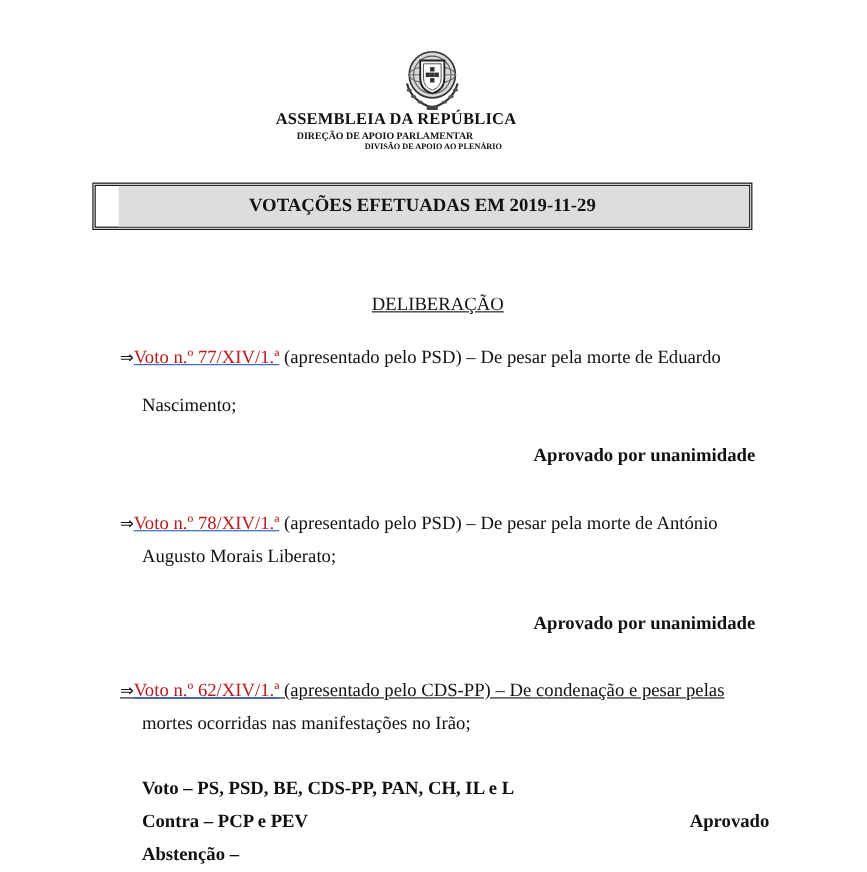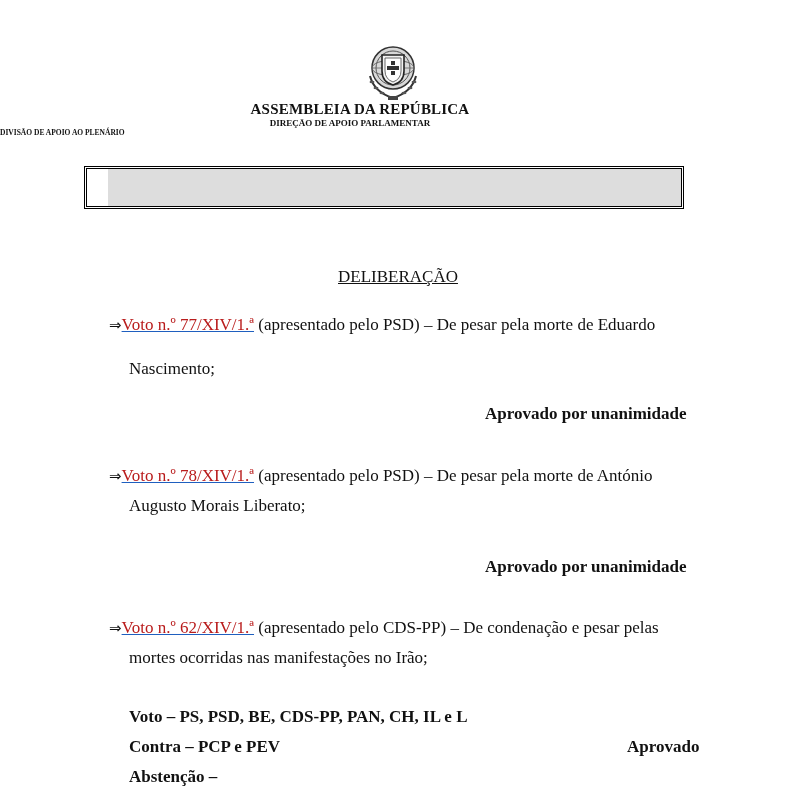--- a/index.html
+++ b/index.html
@@ -6,21 +6,21 @@
   body {
     width: 788px; height: 793px; background: #ffffff; overflow: hidden;
     position: relative;
     font-family: "Liberation Serif", "DejaVu Serif", serif;
     color: #111111;
   }
   .abs { position: absolute; white-space: nowrap; }
   .emblem { left: 364px; top: 42px; width: 58px; height: 60px; }
   .hdr-title { left: 0; width: 720px; text-align: center; top: 101px; font-size: 15px; font-weight: bold; letter-spacing: 0.2px; }
   .hdr-sub1 { left: 0; width: 700px; text-align: center; top: 118px; font-size: 9px; font-weight: bold; }
-  .hdr-sub2 { left: 0; width: 788px; text-align: left; top: 128px; font-size: 7.5px; font-weight: bold; }
+  .hdr-sub2 { left: 0; width: 788px; text-align: center; top: 128px; font-size: 7.5px; font-weight: bold; }
 
   .title-box {
     left: 84px; top: 166px; width: 594px; height: 37px;
     border: 3px double #000; background: #fff;
   }
   .title-box .shade {
     position: absolute; left: 21px; right: 0; top: 0; bottom: 0; background: #dddddd;
   }
   .title-box .label {
     position: absolute; left: 0; right: 0; top: 8px; text-align: center;
@@ -66,36 +66,37 @@
     </g>
     <rect x="24" y="54" width="10" height="4" fill="#444"></rect>
   </svg>
 </div>
 <div class="abs hdr-title">ASSEMBLEIA DA REPÚBLICA</div>
 <div class="abs hdr-sub1">DIREÇÃO DE APOIO PARLAMENTAR</div>
 <div class="abs hdr-sub2">DIVISÃO DE APOIO AO PLENÁRIO</div>
 
 <div class="abs title-box">
   <div class="shade"></div>
+  <div class="label">VOTAÇÕES EFETUADAS EM 2019-11-29</div>
 </div>
 
 <div class="abs section">DELIBERAÇÃO</div>
 
 <div class="abs line" style="left:109px; top:315px;">
   <span class="arrow">⇒</span><a class="vote-link">Voto n.º 77/XIV/1.ª</a><span> (apresentado pelo PSD) – De pesar pela morte de Eduardo</span>
 </div>
 <div class="abs line" style="left:129px; top:344px;margin-top:15px;">Nascimento;</div>
 <div class="abs result" style="left:441px; top:404px;">Aprovado por unanimidade</div>
 
 <div class="abs line" style="left:109px; top:466px;">
   <span class="arrow">⇒</span><a class="vote-link">Voto n.º 78/XIV/1.ª</a><span> (apresentado pelo PSD) – De pesar pela morte de António</span>
 </div>
 <div class="abs line" style="left:129px; top:496px;">Augusto Morais Liberato;</div>
 <div class="abs result" style="left:441px; top:557px;">Aprovado por unanimidade</div>
 
-<div class="abs line" style="left:109px; top:618px;">
+<div class="abs line" style="left:109px; top:618px;text-decoration:underline;">
   <span class="arrow">⇒</span><a class="vote-link">Voto n.º 62/XIV/1.ª</a><span> (apresentado pelo CDS-PP) – De condenação e pesar pelas</span>
 </div>
 <div class="abs line" style="left:129px; top:648px;">mortes ocorridas nas manifestações no Irão;</div>
 <div class="abs vote" style="left:129px; top:707px;">Voto – PS, PSD, BE, CDS-PP, PAN, CH, IL e L</div>
 <div class="abs vote" style="left:129px; top:737px;text-align:center;">Contra – PCP e PEV</div>
 <div class="abs vote" style="left:129px; top:767px;">Abstenção –</div>
 <div class="abs result" style="left:583px; top:737px;">Aprovado</div>
 
 </body></html>

